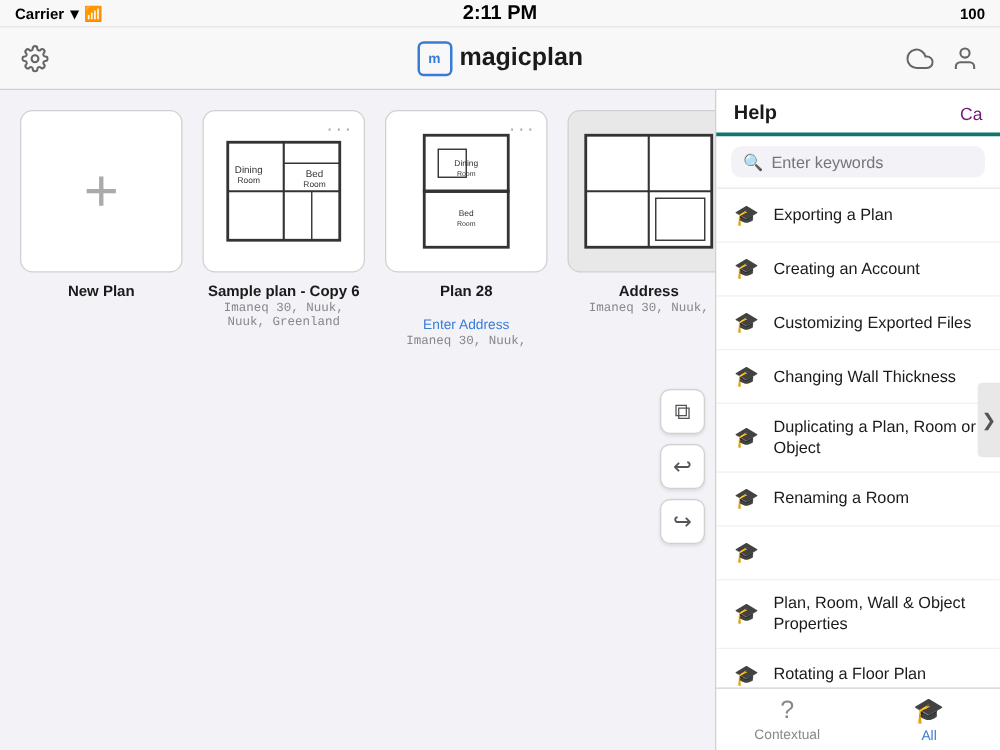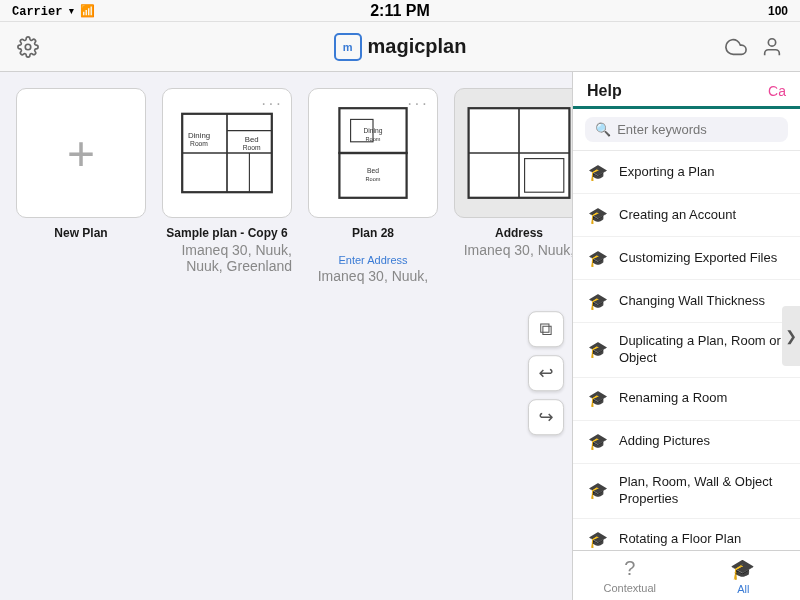--- a/index.html
+++ b/index.html
@@ -17,21 +17,21 @@
       display: flex;
       justify-content: space-between;
       align-items: center;
       padding: 4px 12px;
       background: #f8f8f8;
       font-size: 12px;
       font-weight: 600;
       height: 22px;
       border-bottom: 1px solid #e0e0e0;
     }
-    .status-left { display: flex; align-items: flex-end; gap: 5px; font-family: Liberation Mono, monospace; }
+    .status-left { display: flex; align-items: flex-end; gap: 5px; }
     .status-center { position: absolute; left: 50%; transform: translateX(-50%); font-size: 16px; font-weight: 600; }
     .status-right { display: flex; align-items: flex-start; gap: 4px; font-size: 12px; }
 
     
     .nav-bar {
       display: flex;
       align-items: center;
       justify-content: space-between;
       background: #f8f8f8;
       border-bottom: 1px solid #d0d0d0;
@@ -110,24 +110,25 @@
       font-weight: 200;
     }
 
     .plan-label {
       font-size: 12px;
       font-weight: 600;
       text-align: center;
       color: #1a1a1a;
     }
     .plan-sublabel {
-      font-size: 14px;
+      font-size: 10px;
       color: #888;
-      text-align: right;
+      text-align: center;
       margin-top: 2px;
+      font-family: Liberation Mono, monospace;
     }
     .plan-address-link {
       font-size: 11px;
       color: #3a7bd5;
       text-align: center;
       margin-top: 14px;
     }
 
     
     .thumb-svg {
@@ -153,21 +154,21 @@
       justify-content: space-between;
       padding: 10px 14px 6px;
       border-bottom: 3px solid #0f766e;
     }
     .help-title {
       font-size: 16px;
       font-weight: 600;
       color: #1a1a1a;
     }
     .help-cancel-btn {
-      color: #ec4899;
+      color: #701a75;
       font-size: 14px;
       cursor: pointer;
     }
 
     .help-search {
       padding: 8px 12px;
       border-bottom: 1px solid #e8e8e8;
     }
     .help-search-inner {
       display: flex;
@@ -442,21 +443,20 @@
         <span class="help-item-text">Duplicating a Plan, Room or Object</span>
       </div>
 
       <div class="help-item">
         <span class="help-item-icon">🎓</span>
         <span class="help-item-text">Renaming a Room</span>
       </div>
 
       <div class="help-item">
         <span class="help-item-icon">🎓</span>
-        <span class="help-item-text">Adding Pictures</span>
       </div>
 
       <div class="help-item">
         <span class="help-item-icon">🎓</span>
         <span class="help-item-text">Plan, Room, Wall &amp; Object Properties</span>
       </div>
 
       <div class="help-item">
         <span class="help-item-icon">🎓</span>
         <span class="help-item-text">Rotating a Floor Plan</span>

